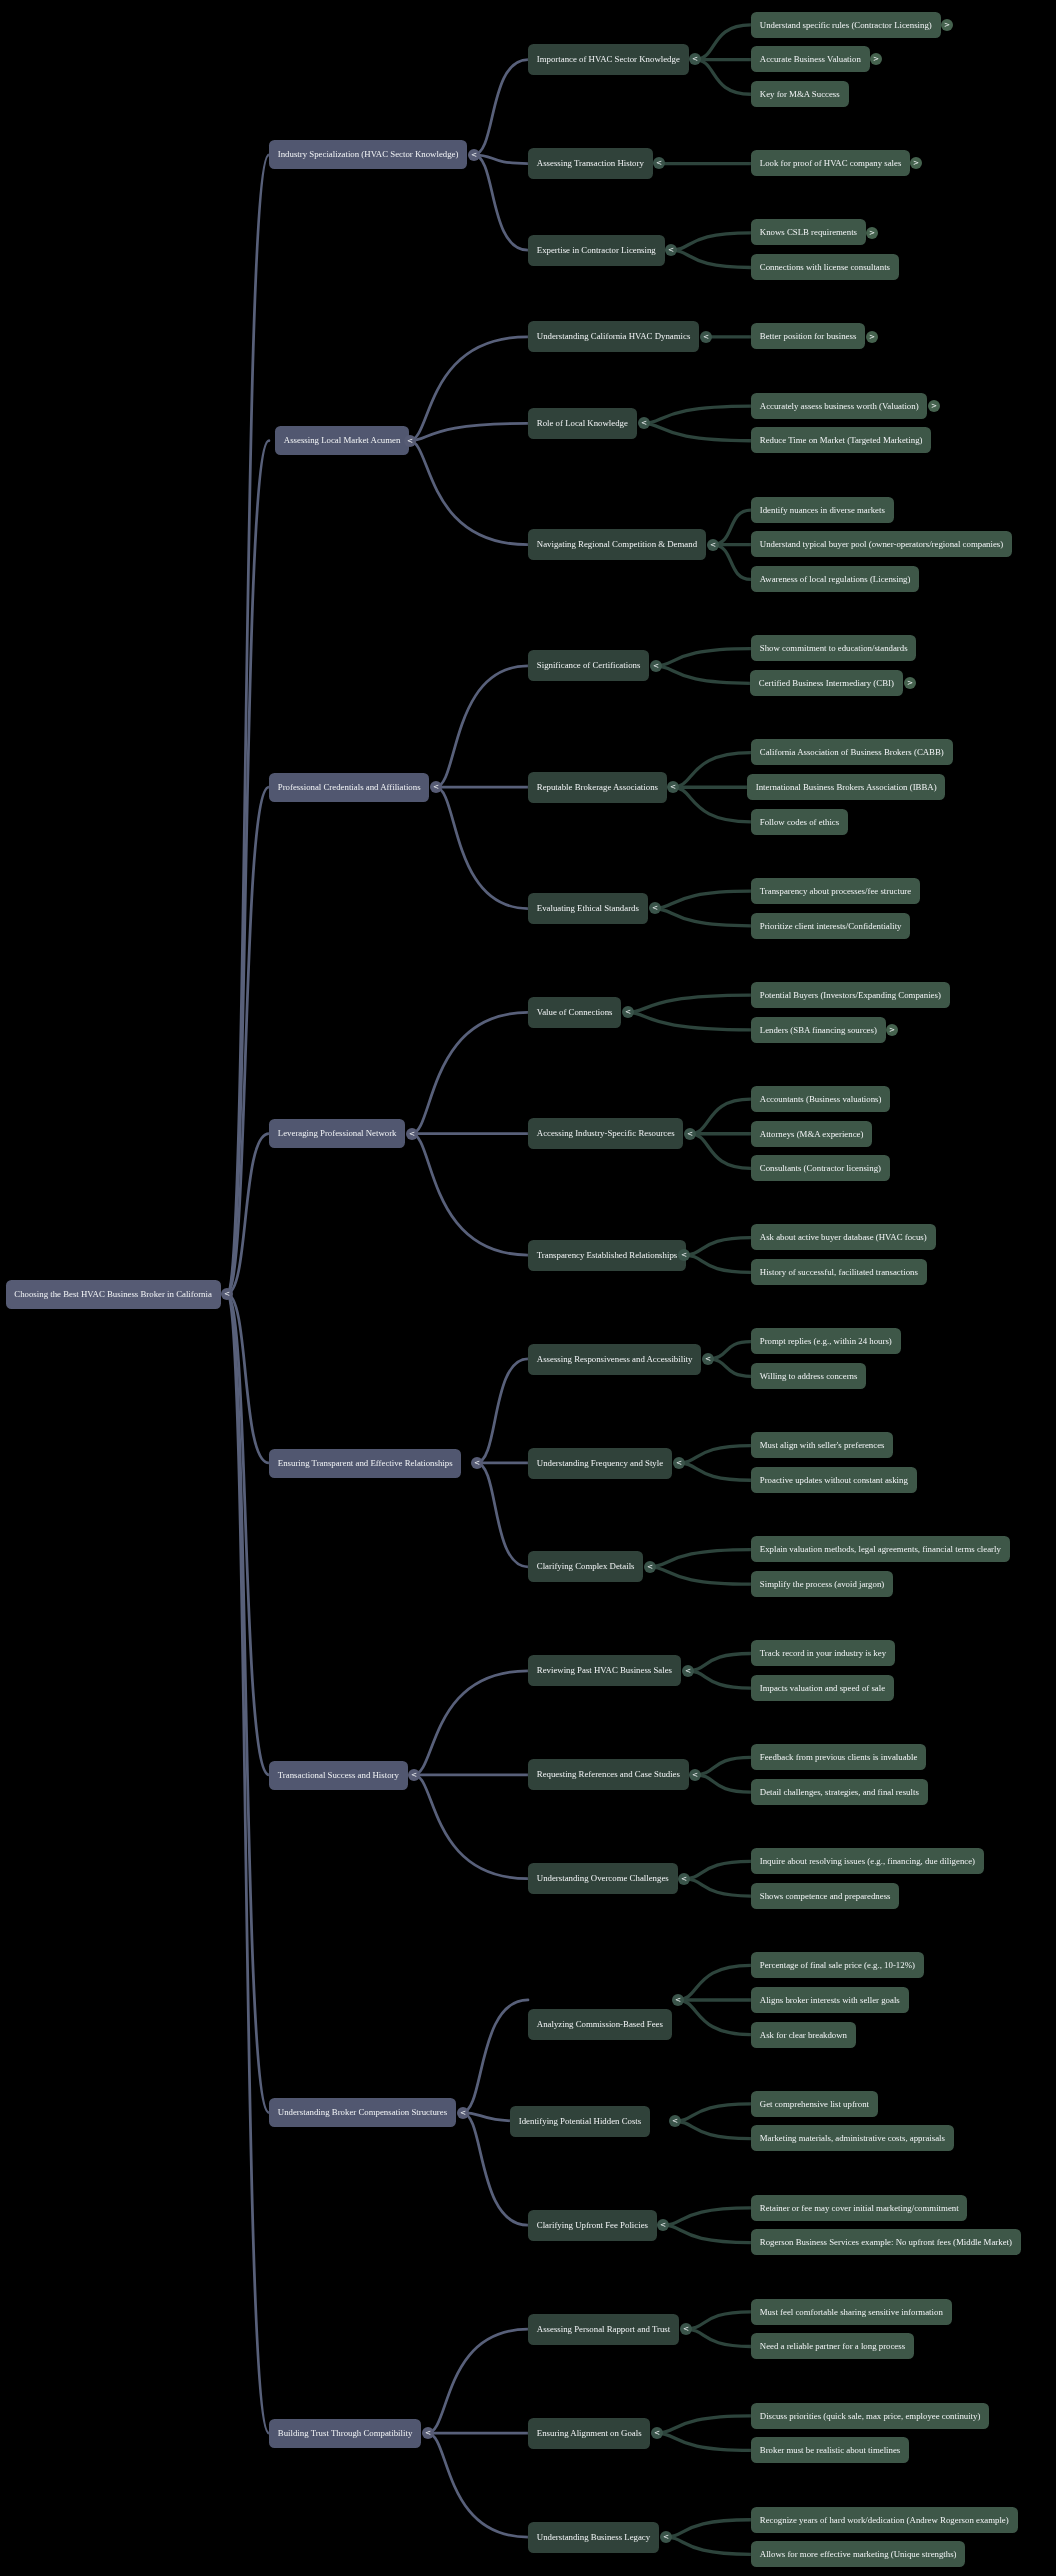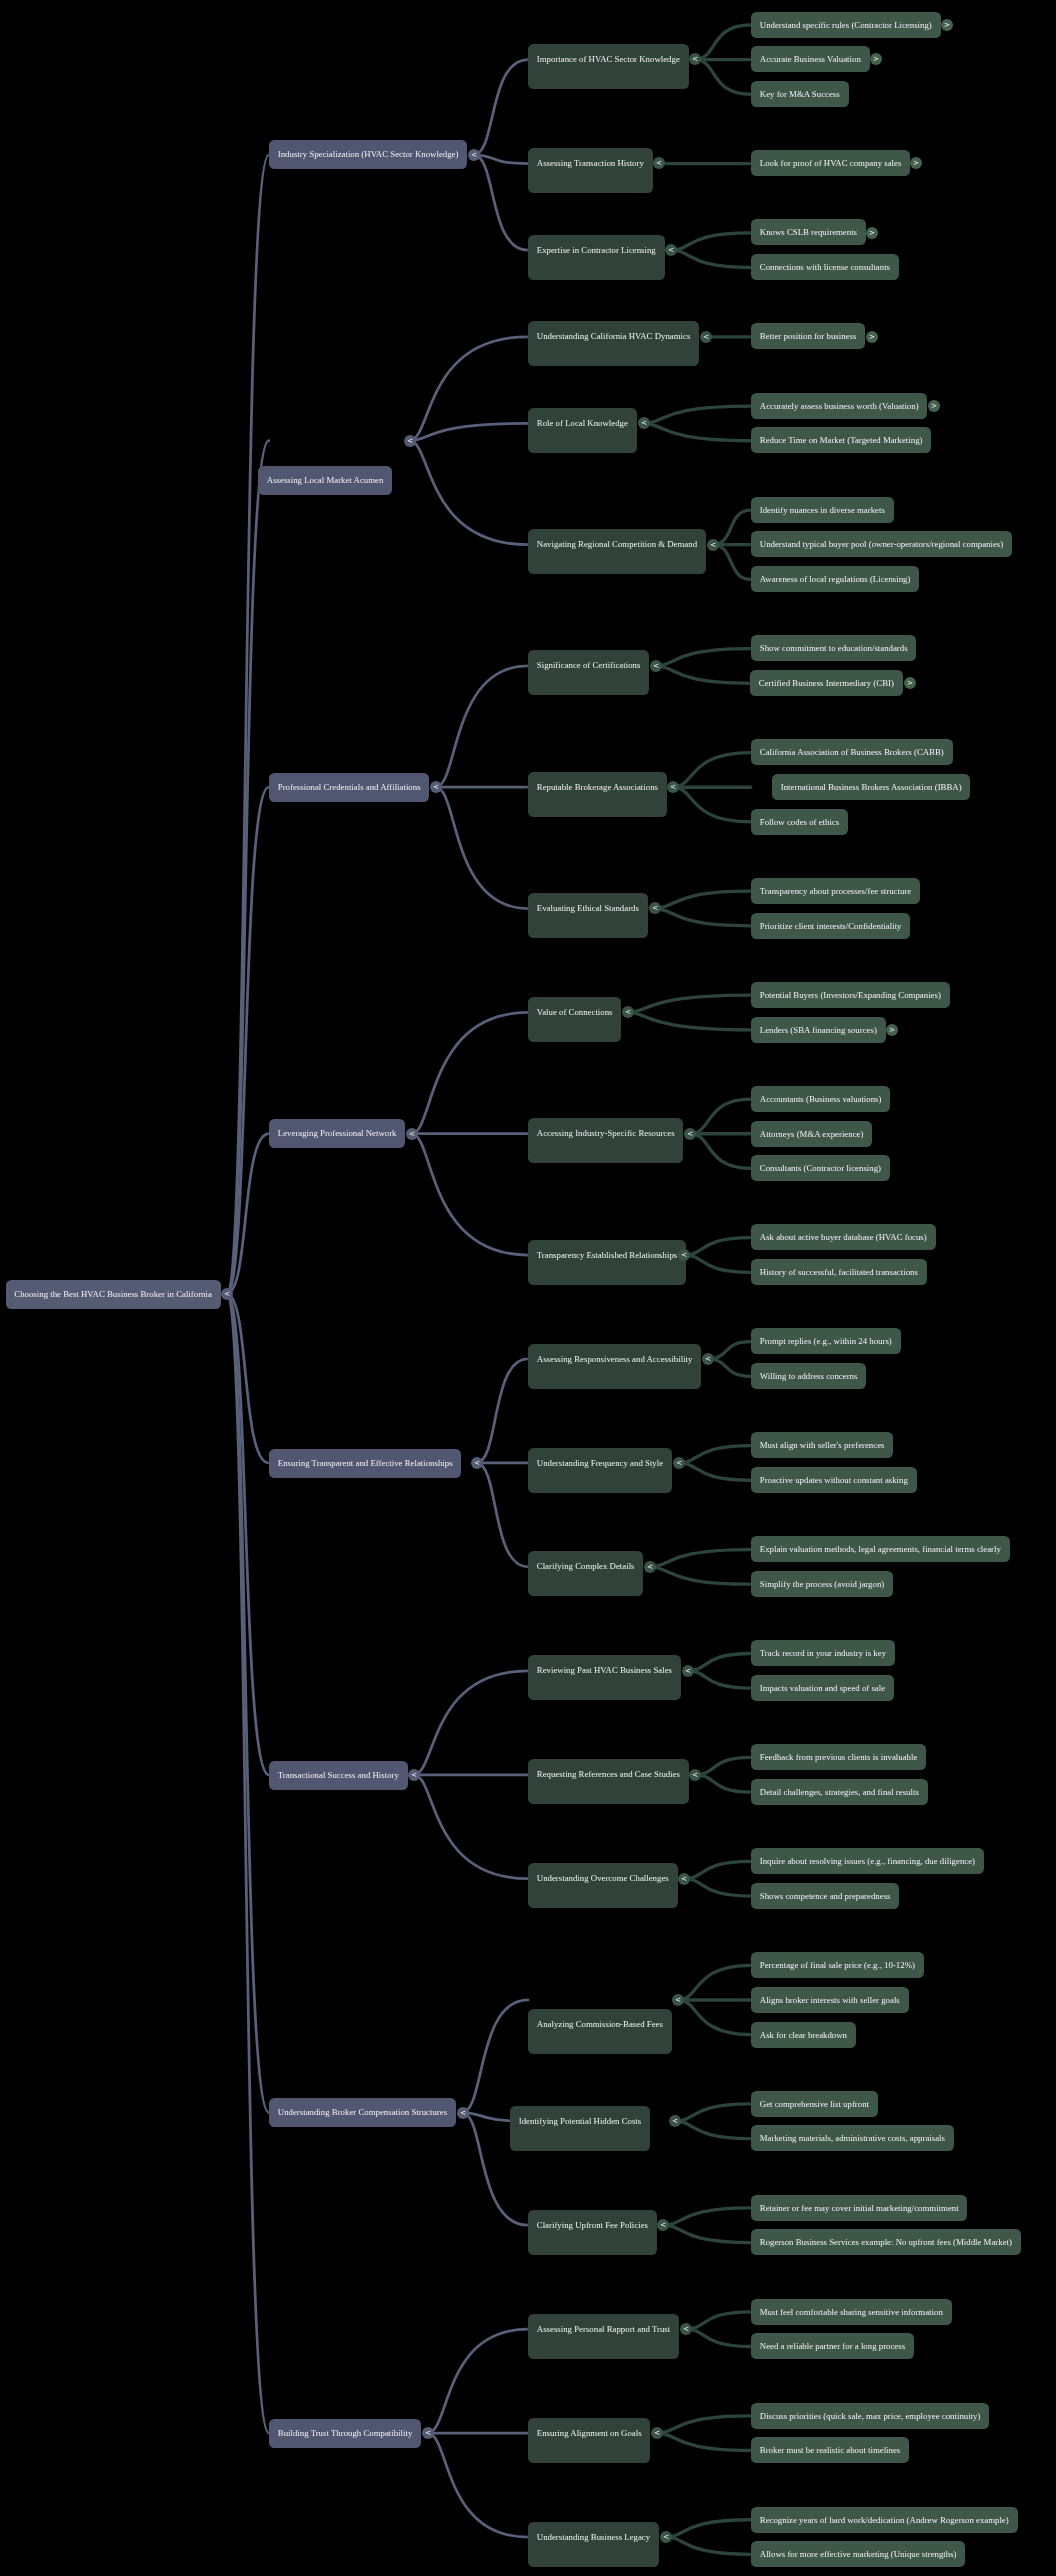--- a/index.html
+++ b/index.html
@@ -3,21 +3,21 @@
 <meta charset="utf-8">
 <style>
   html,body{margin:0;padding:0;background:#000;}
   #canvas{position:relative;width:1056px;height:2576px;background:var(--bg,#000);overflow:hidden;
           font-family:"Liberation Serif","DejaVu Serif",serif;}
   #links{position:absolute;left:0;top:0;z-index:1;}
   .node{position:absolute;z-index:2;white-space:nowrap;color:var(--text,#f2f4f6);
         border-radius:5.5px;padding:0 8.8px;font-size:8.8px;box-shadow:0 0.6px 1.7px rgba(0,0,0,.5);}
   .node.lvl0{background:var(--root-fill);height:29px;line-height:29px;}
   .node.lvl1{background:var(--branch-fill);height:29px;line-height:29px;}
-  .node.lvl2{background:var(--sub-fill);height:45px;line-height:31px;}
+  .node.lvl2{background:var(--sub-fill);height:31px;line-height:31px;}
   .node.lvl3{background:var(--leaf-fill);height:26.4px;line-height:26.4px;}
   .btn{position:absolute;z-index:3;width:12px;height:12px;border-radius:50%;
        color:var(--text,#f2f4f6);font-size:7.2px;line-height:12px;text-align:center;
        font-family:"DejaVu Sans",sans-serif;cursor:pointer;}
   .btn.blue{background:var(--root-fill);}
   .btn.green{background:var(--collapse-green);}
   .btn.expand{background:var(--expand-fill);}
 </style>
 </head>
 <body>
@@ -112,37 +112,37 @@
     <div class="node lvl1" style="left: 269px; top: 140px;">Industry Specialization (HVAC Sector Knowledge)</div>
     <div class="node lvl2" style="left: 528px; top: 44px;">Importance of HVAC Sector Knowledge</div>
     <div class="node lvl3" style="left: 751px; top: 11.6px; text-align: right;">Understand specific rules (Contractor Licensing)</div>
     <div class="node lvl3" style="left: 751px; top: 46px;">Accurate Business Valuation</div>
     <div class="node lvl3" style="left: 751px; top: 81px;">Key for M&amp;A Success</div>
     <div class="node lvl2" style="left: 528px; top: 148px;">Assessing Transaction History</div>
     <div class="node lvl3" style="left: 751px; top: 150px;">Look for proof of HVAC company sales</div>
     <div class="node lvl2" style="left: 528px; top: 235px;">Expertise in Contractor Licensing</div>
     <div class="node lvl3" style="left: 751px; top: 219px;">Knows CSLB requirements</div>
     <div class="node lvl3" style="left: 751px; top: 254px;">Connections with license consultants</div>
-    <div class="node lvl1" style="left: 258px; top: 426px; margin-top: 40px;">Assessing Local Market Acumen</div>
+    <div class="node lvl1" style="left: 275px; top: 426px;">Assessing Local Market Acumen</div>
     <div class="node lvl2" style="left: 528px; top: 321px;">Understanding California HVAC Dynamics</div>
     <div class="node lvl3" style="left: 751px; top: 323px;">Better position for business</div>
     <div class="node lvl2" style="left: 528px; top: 408px;">Role of Local Knowledge</div>
     <div class="node lvl3" style="left: 751px; top: 393px;">Accurately assess business worth (Valuation)</div>
     <div class="node lvl3" style="left: 751px; top: 427px;">Reduce Time on Market (Targeted Marketing)</div>
     <div class="node lvl2" style="left: 528px; top: 529px;">Navigating Regional Competition &amp; Demand</div>
     <div class="node lvl3" style="left: 751px; top: 497px;">Identify nuances in diverse markets</div>
     <div class="node lvl3" style="left: 751px; top: 531px;">Understand typical buyer pool (owner-operators/regional companies)</div>
     <div class="node lvl3" style="left: 751px; top: 566px;">Awareness of local regulations (Licensing)</div>
     <div class="node lvl1" style="left: 269px; top: 773px;">Professional Credentials and Affiliations</div>
     <div class="node lvl2" style="left: 528px; top: 650px;">Significance of Certifications</div>
     <div class="node lvl3" style="left: 751px; top: 635px;">Show commitment to education/standards</div>
     <div class="node lvl3" style="left: 750px; top: 670px;">Certified Business Intermediary (CBI)</div>
     <div class="node lvl2" style="left: 528px; top: 772px;">Reputable Brokerage Associations</div>
     <div class="node lvl3" style="left: 751px; top: 739px;">California Association of Business Brokers (CABB)</div>
-    <div class="node lvl3" style="left: 772px; top: 774px;">International Business Brokers Association (IBBA)</div>
+    <div class="node lvl3" style="left: 747px; top: 774px;">International Business Brokers Association (IBBA)</div>
     <div class="node lvl3" style="left: 751px; top: 809px;">Follow codes of ethics</div>
     <div class="node lvl2" style="left: 528px; top: 893px;">Evaluating Ethical Standards</div>
     <div class="node lvl3" style="left: 751px; top: 878px;">Transparency about processes/fee structure</div>
     <div class="node lvl3" style="left: 751px; top: 913px;">Prioritize client interests/Confidentiality</div>
     <div class="node lvl1" style="left: 269px; top: 1119px;">Leveraging Professional Network</div>
     <div class="node lvl2" style="left: 528px; top: 997px;">Value of Connections</div>
     <div class="node lvl3" style="left: 751px; top: 982px;">Potential Buyers (Investors/Expanding Companies)</div>
     <div class="node lvl3" style="left: 751px; top: 1017px;">Lenders (SBA financing sources)</div>
     <div class="node lvl2" style="left: 528px; top: 1118px;">Accessing Industry-Specific Resources</div>
     <div class="node lvl3" style="left: 751px; top: 1086px;">Accountants (Business valuations)</div>

